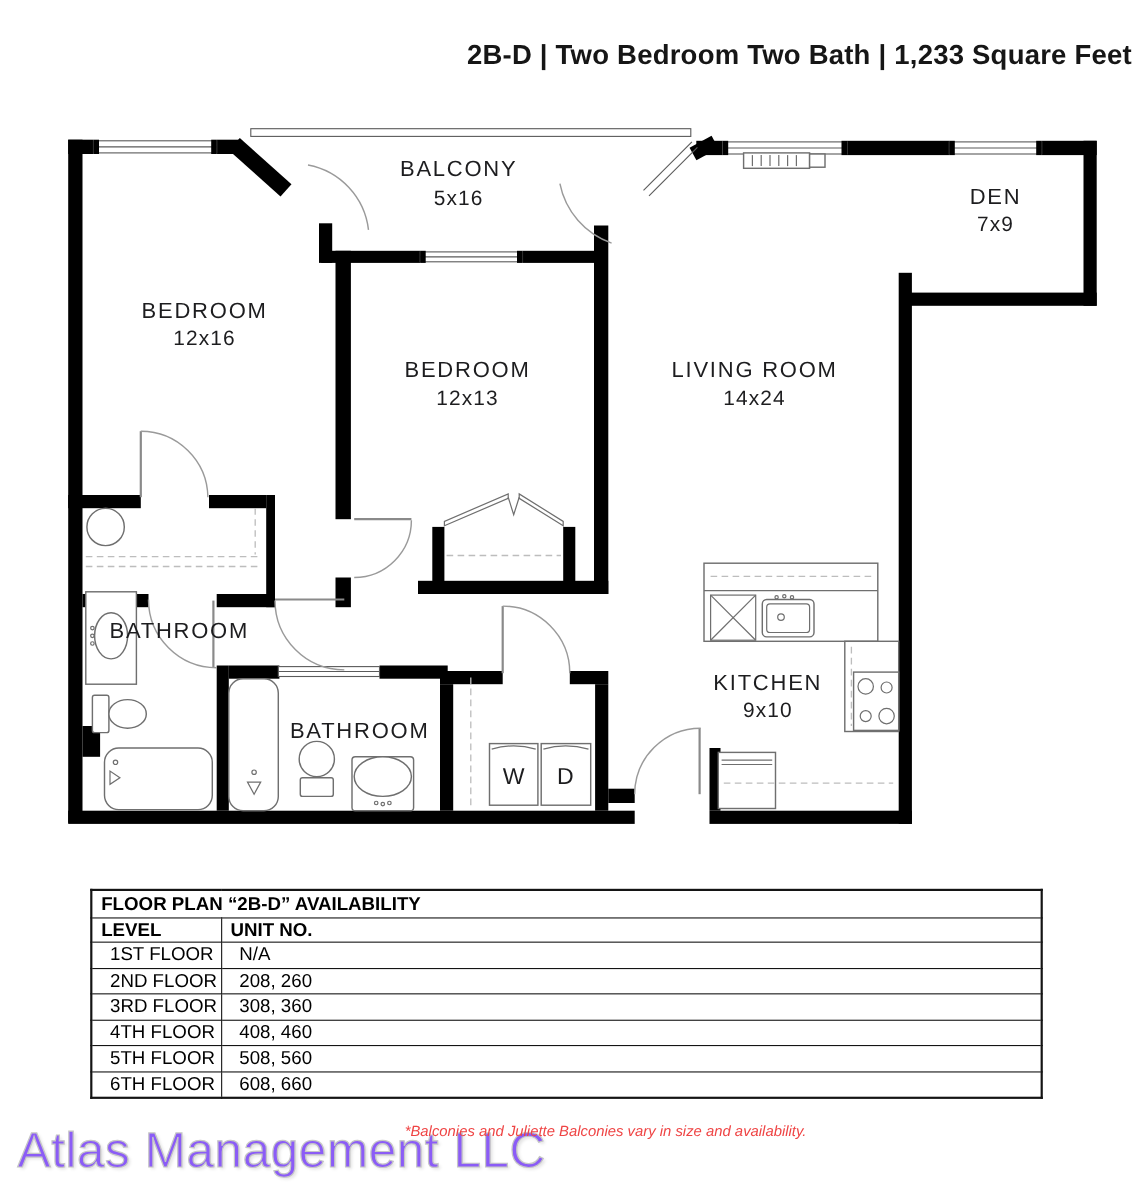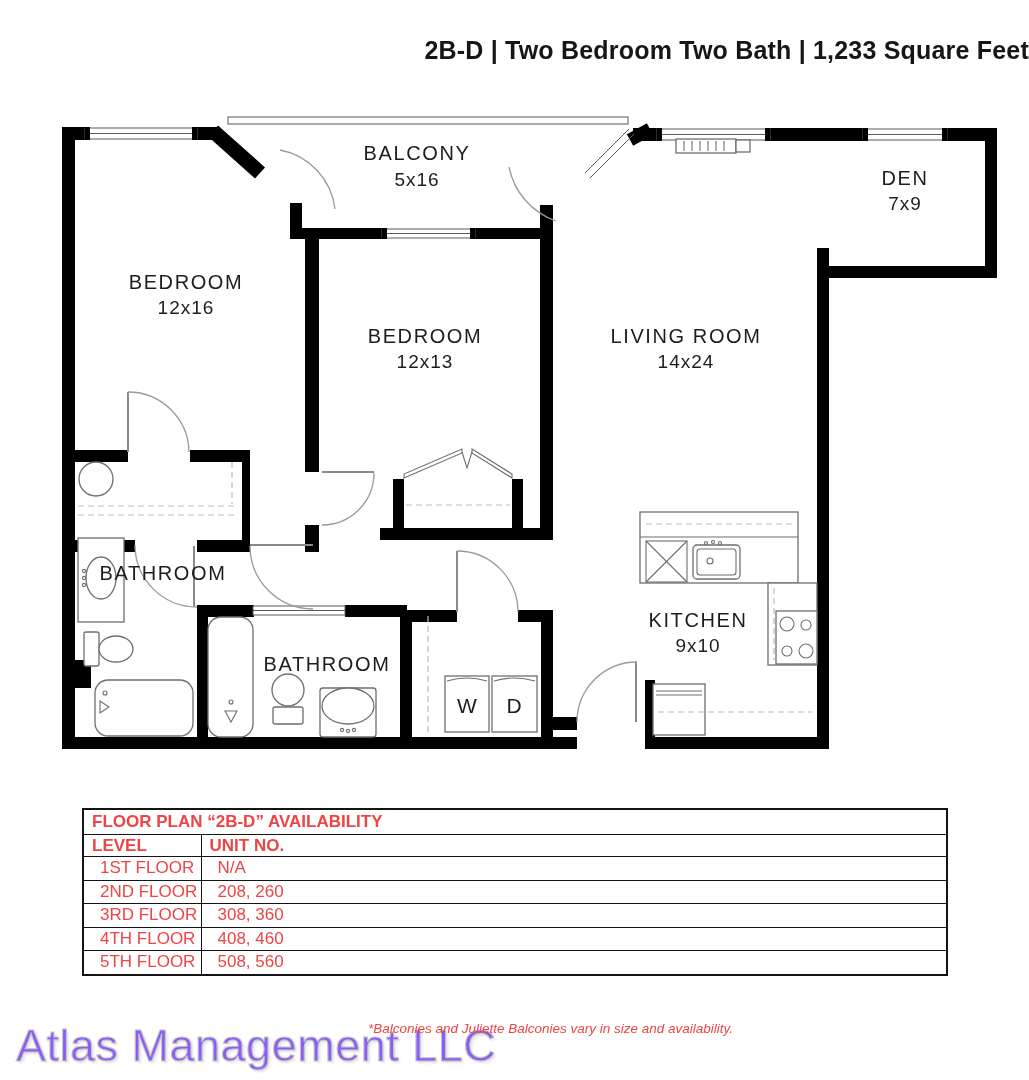--- a/index.html
+++ b/index.html
@@ -15,21 +15,21 @@
   .win{fill:#fff;stroke:#5a5a5a;stroke-width:1;}
   .winline{stroke:#5a5a5a;stroke-width:1;}
   .cap{fill:#000;}
   .door{stroke:#9a9a9a;stroke-width:1.3;fill:none;}
   .leaf{stroke:#8a8a8a;stroke-width:2;fill:#fff;}
   .fix{stroke:#6f6f6f;stroke-width:1.3;fill:#ffffff;}
   .fixl{stroke:#6f6f6f;stroke-width:1.1;fill:none;}
   .dash{stroke:#bdbdbd;stroke-width:1.2;fill:none;stroke-dasharray:6 4;}
   .availability{position:absolute;top:808px;left:82px;}
   table{border-collapse:collapse;width:866px;table-layout:fixed;border:2.5px solid #141414;}
-  td{border:1.5px solid #141414;font-size:17px;color:#ef4444;padding:0 0 0 8px;vertical-align:middle;}
+  td{border:1.5px solid #141414;font-size:17px;color:#000000;padding:0 0 0 8px;vertical-align:middle;}
   tr.t-title td{height:24px;font-weight:bold;}
   tr.t-head td{height:21px;font-weight:bold;margin-left:32px;}
   tr.t-row td{height:22.5px;font-weight:normal;padding-left:16px;}
   .footnote{position:absolute;top:1021px;left:0;width:1029px;text-align:center;
     font-size:13.5px;font-style:italic;color:#ef4444;z-index:3;margin-left:36px;}
   .watermark{position:absolute;top:1020px;left:16px;font-size:45px;font-weight:400;
     color:#8b5cf6;-webkit-text-stroke:1.1px #c6c6c6;text-shadow:2px 2px 3px #e2e2e2;
     letter-spacing:.5px;z-index:2;white-space:nowrap;}
 </style>
 </head>
@@ -257,17 +257,21 @@
       <td>308, 360</td>
     </tr>
     <tr class="t-row">
       <td>4TH FLOOR</td>
       <td>408, 460</td>
     </tr>
     <tr class="t-row">
       <td>5TH FLOOR</td>
       <td>508, 560</td>
     </tr>
+    <tr class="t-row">
+      <td>6TH FLOOR</td>
+      <td>608, 660</td>
+    </tr>
   </tbody>
     </table>
 </div>
 
 <div class="footnote">*Balconies and Juliette Balconies vary in size and availability.</div>
 
 </body></html>

